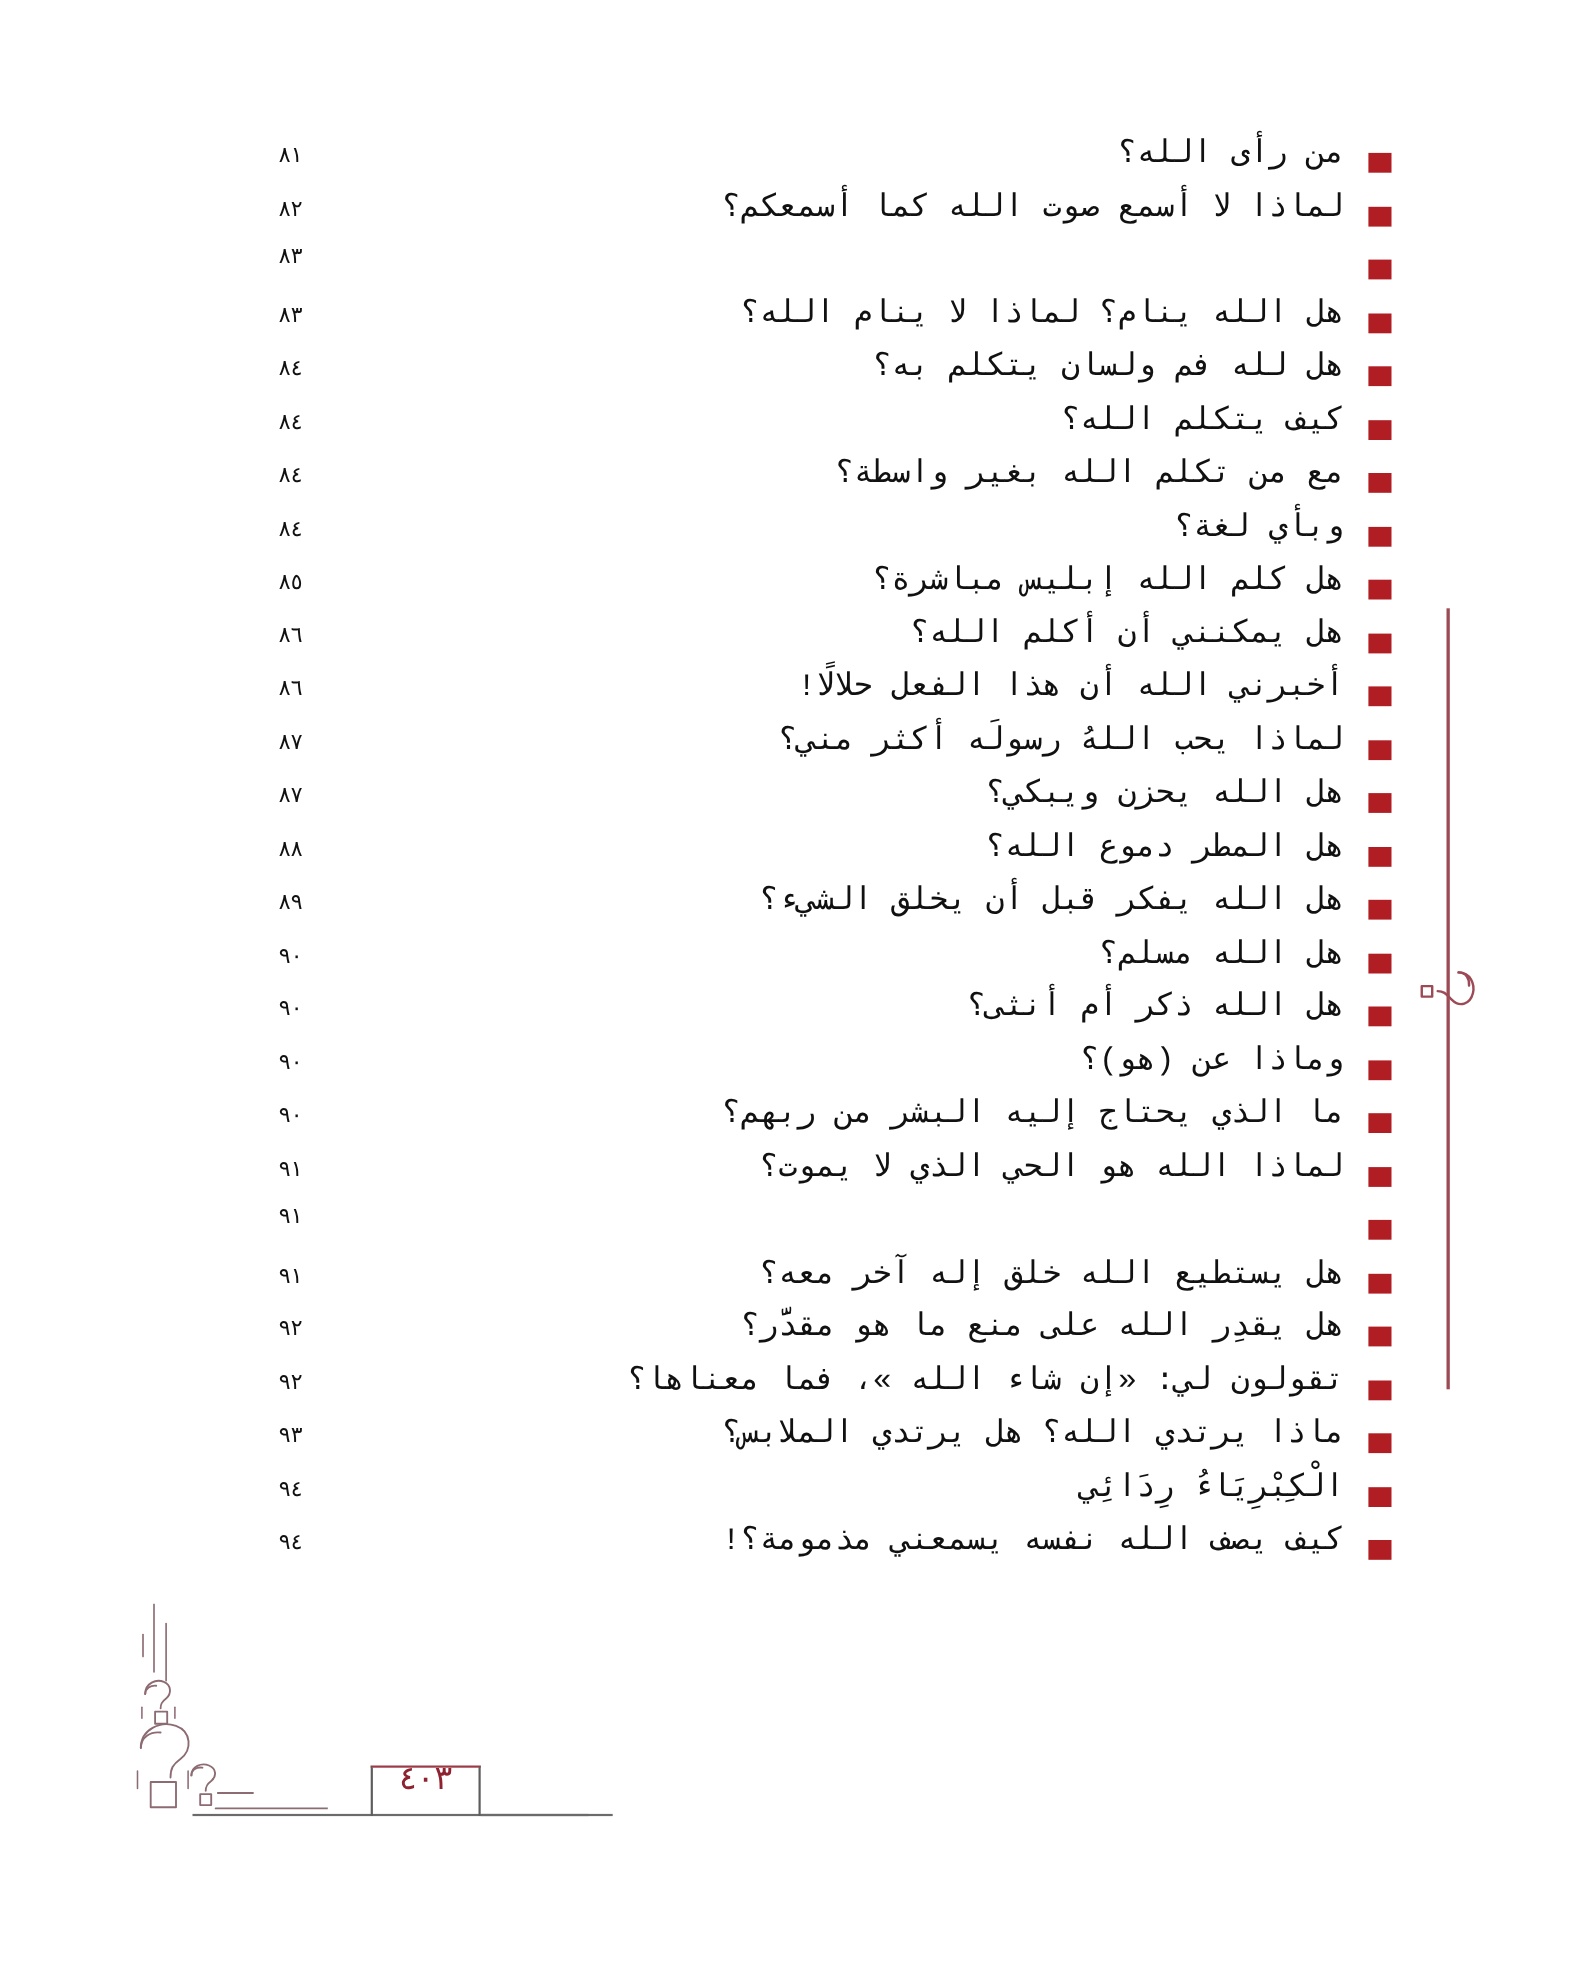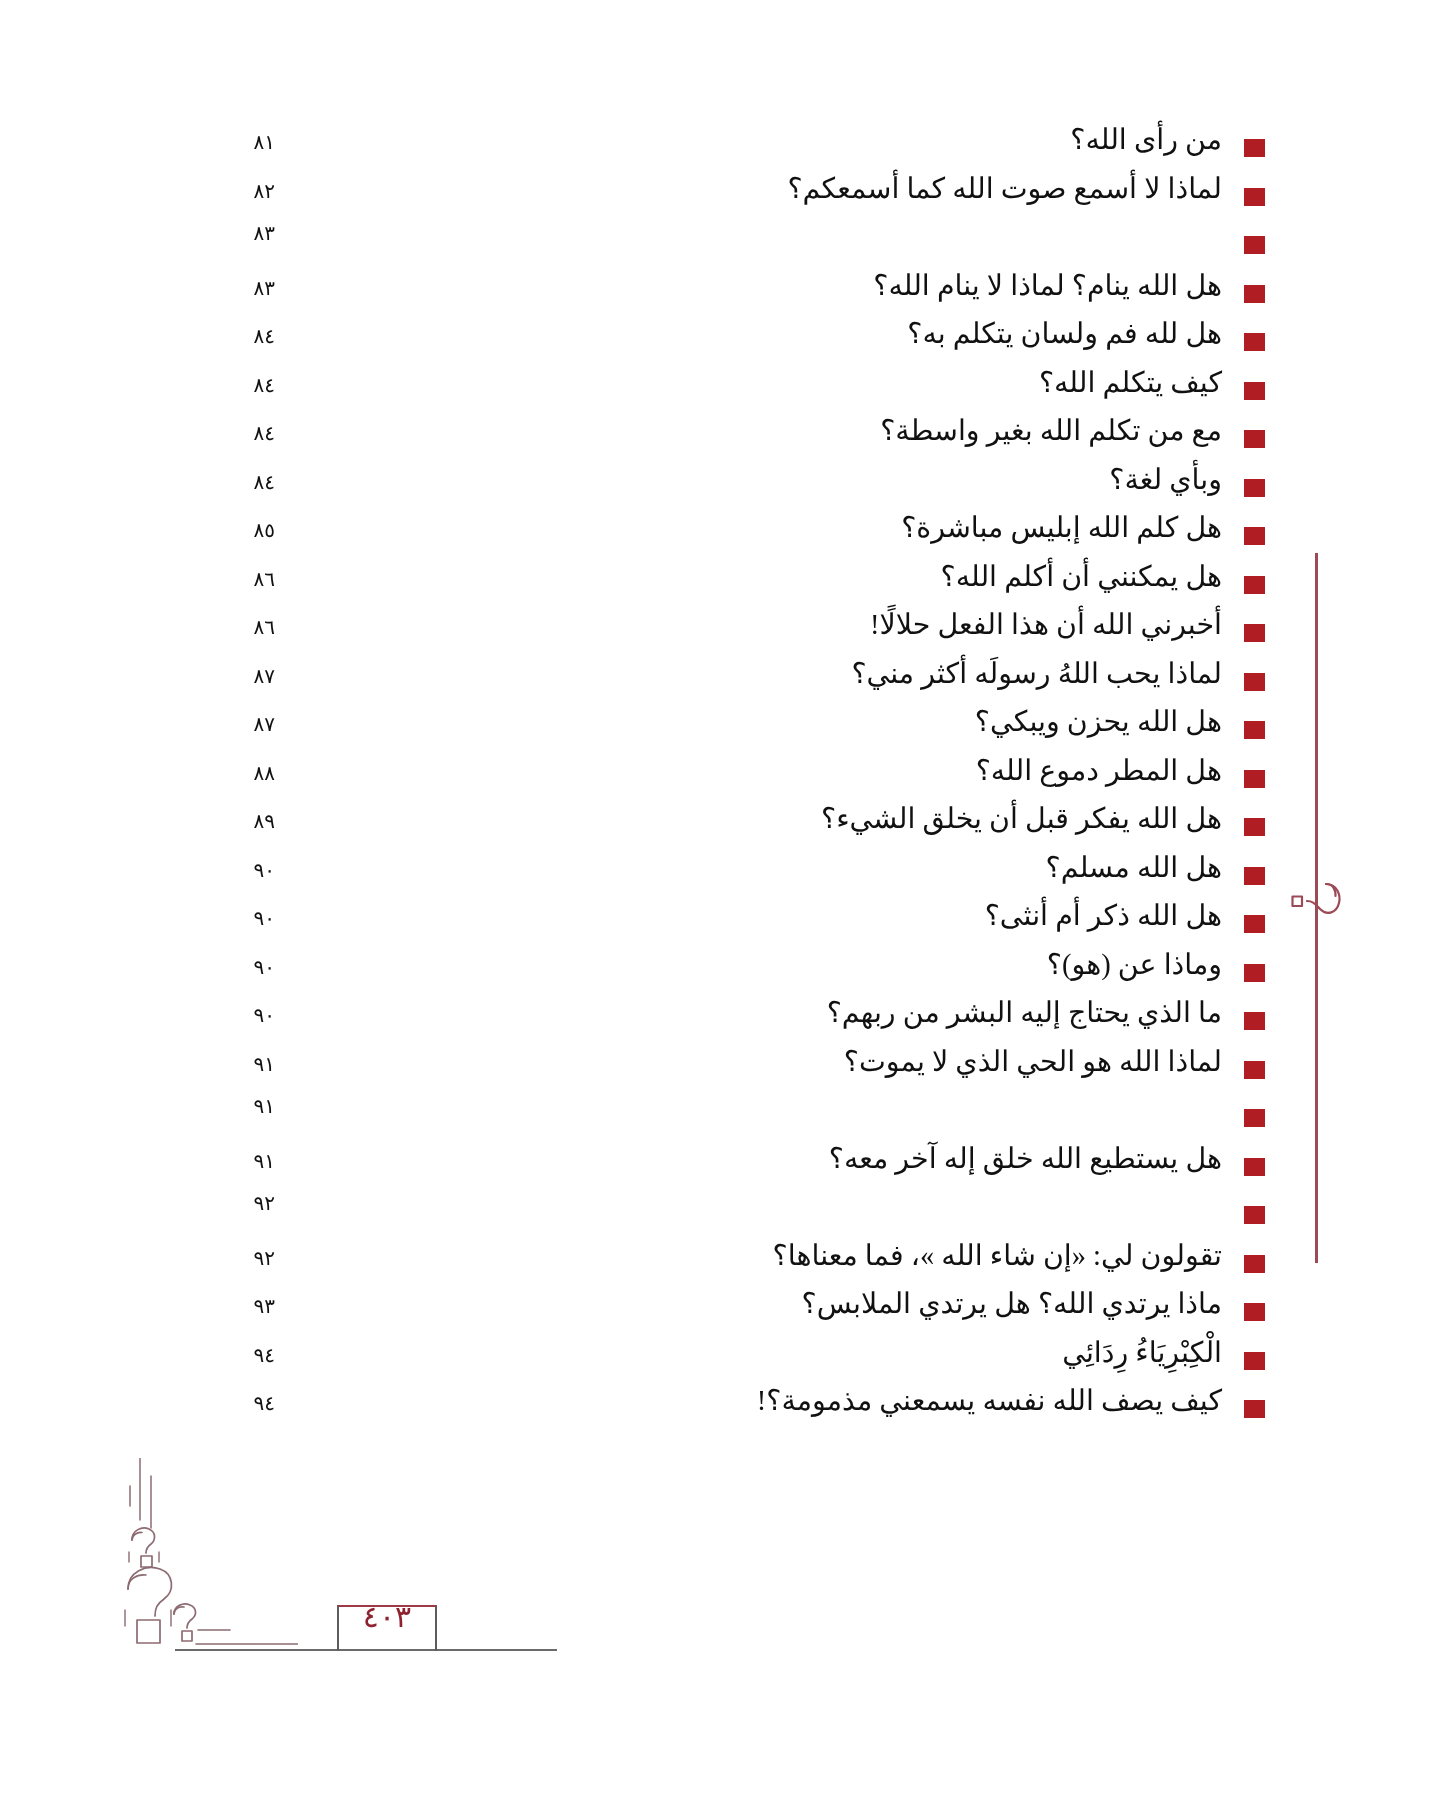--- a/index.html
+++ b/index.html
@@ -40,20 +40,21 @@
     position: relative;
     top: -2px;
   }
   .entry-title {
     flex: 0 0 auto;
     font-size: 28.5px;
     color: #111111;
     white-space: nowrap;
     line-height: 1;
     letter-spacing: 0px;
+    font-family: Liberation Mono, monospace;
   }
   .dotfill {
     flex: 1 1 auto;
     min-width: 10px;
   }
   .entry-page {
     flex: 0 0 auto;
     font-size: 20px;
     color: #111111;
     white-space: nowrap;
@@ -263,20 +264,21 @@
         <span class="entry-page">٩١</span>
       </div>
       <div class="toc-row">
         <span class="bullet" style="background: rgb(176, 30, 36);"></span>
         <span class="entry-title">هل يستطيع الله خلق إله آخر معه؟</span>
         <span class="dotfill"></span>
         <span class="entry-page">٩١</span>
       </div>
       <div class="toc-row">
         <span class="bullet" style="background: rgb(176, 30, 36);"></span>
+        <span class="entry-title">هل يقدِر الله على منع ما هو مقدَّر؟</span>
         <span class="dotfill"></span>
         <span class="entry-page">٩٢</span>
       </div>
       <div class="toc-row">
         <span class="bullet" style="background: rgb(176, 30, 36);"></span>
         <span class="entry-title">تقولون لي: «إن شاء الله »، فما معناها؟</span>
         <span class="dotfill"></span>
         <span class="entry-page">٩٢</span>
       </div>
       <div class="toc-row">

